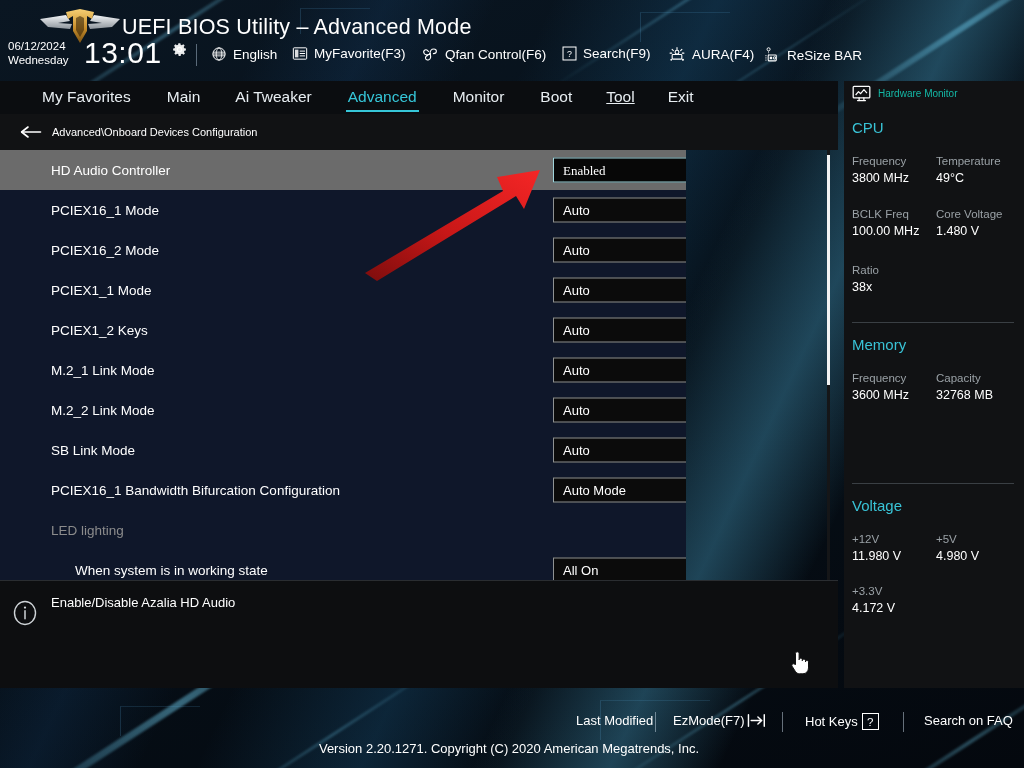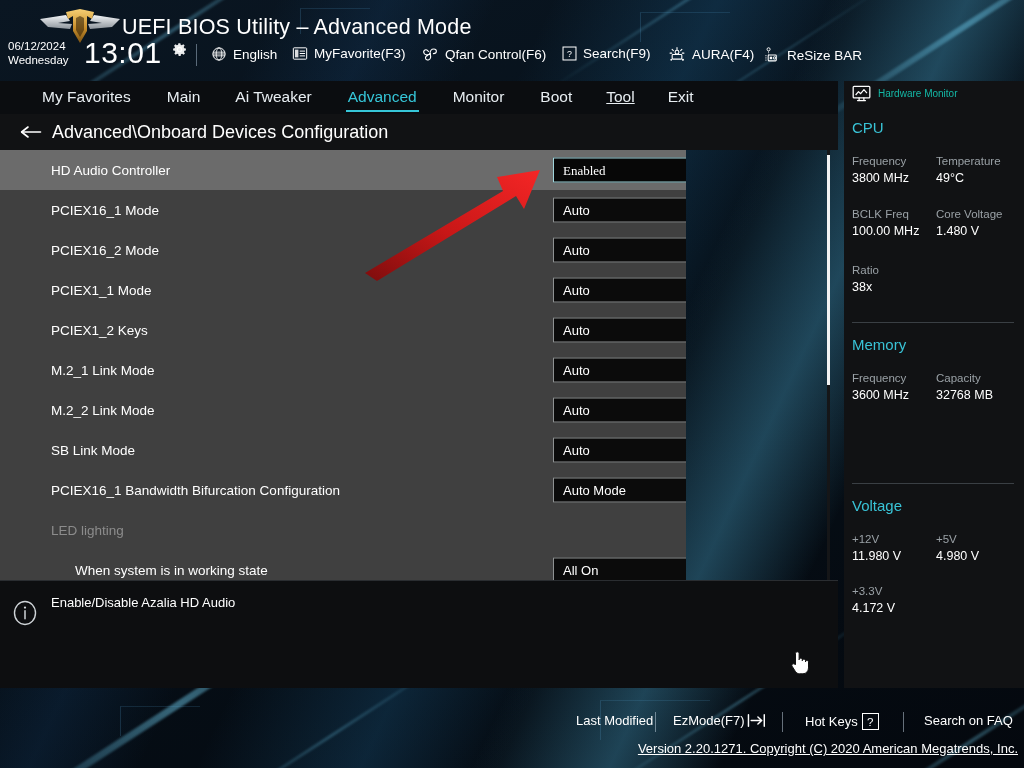--- a/index.html
+++ b/index.html
@@ -67,26 +67,26 @@
     content: ""; position: absolute; left: -2px; right: -2px; bottom: -2px;
     height: 2px; background: #36c6d8;
   }
 
   
   .crumbbar {
     position: absolute; left: 0; top: 114px; width: 838px; height: 36px;
     background: #111214; display: flex; align-items: center;
   }
   .backarrow { margin-left: 20px; width: 22px; height: 14px; flex: 0 0 auto; }
-  .crumb { margin-left: 10px; font-size: 18px; color: #ffffff; }
+  .crumb { margin-left: 10px; font-size: 11px; color: #ffffff; }
 
   
   .panel {
     position: absolute; left: 0; top: 150px; width: 686px; height: 430px;
-    background: #404040; overflow: hidden;
+    background: #0f172a; overflow: hidden;
   }
   .rows { position: absolute; left: 0; top: 0; width: 820px; }
   .row {
     position: relative; height: 40px; display: flex; align-items: center;
   }
   .row.sel { background: #6b6b6b; }
   .row .label {
     font-size: 13.5px; color: #ffffff; white-space: nowrap;
     padding-left: 51px;
   }
@@ -138,22 +138,22 @@
   
   .footer { position: absolute; left: 0; top: 688px; width: 1024px; height: 80px; overflow: hidden; }
   .fitems { position: absolute; top: 713px; display: flex; align-items: center; white-space: nowrap; }
   .fitem { font-size: 13px; color: #ffffff; display: flex; align-items: center; gap: 4px; }
   .fsep { width: 1px; height: 20px; background: rgba(200,215,230,.5); }
   .qbox {
     display: inline-flex; align-items: center; justify-content: center;
     width: 17px; height: 17px; border: 1px solid #ffffff; font-size: 11.5px; color: #fff;
   }
   .version {
-    position: absolute; left: 0; top: 741px; width: 1018px; text-align: right;
-    font-size: 13px; color: #ffffff; text-decoration: underline;
+    position: absolute; left: 0; top: 741px; width: 1018px; text-align: center;
+    font-size: 13px; color: #ffffff;
   }
 
   
   .annot { position: absolute; left: 0; top: 0; width: 1024px; height: 768px; pointer-events: none; }
 </style>
 </head>
 <body>
 
 <div id="root">
 

